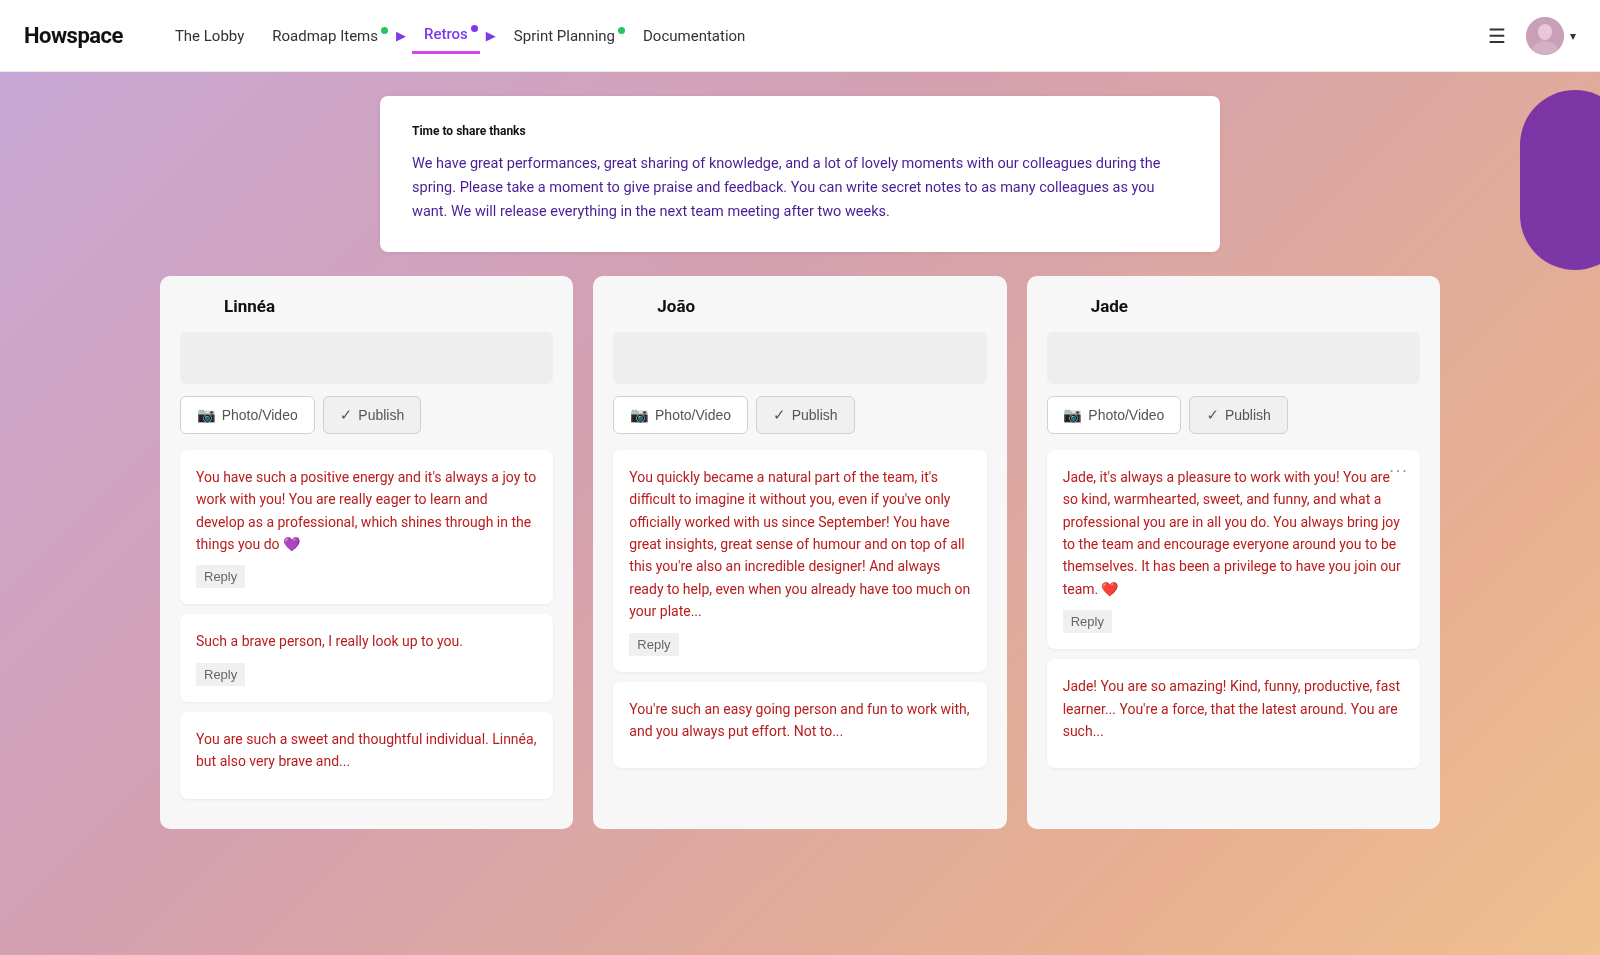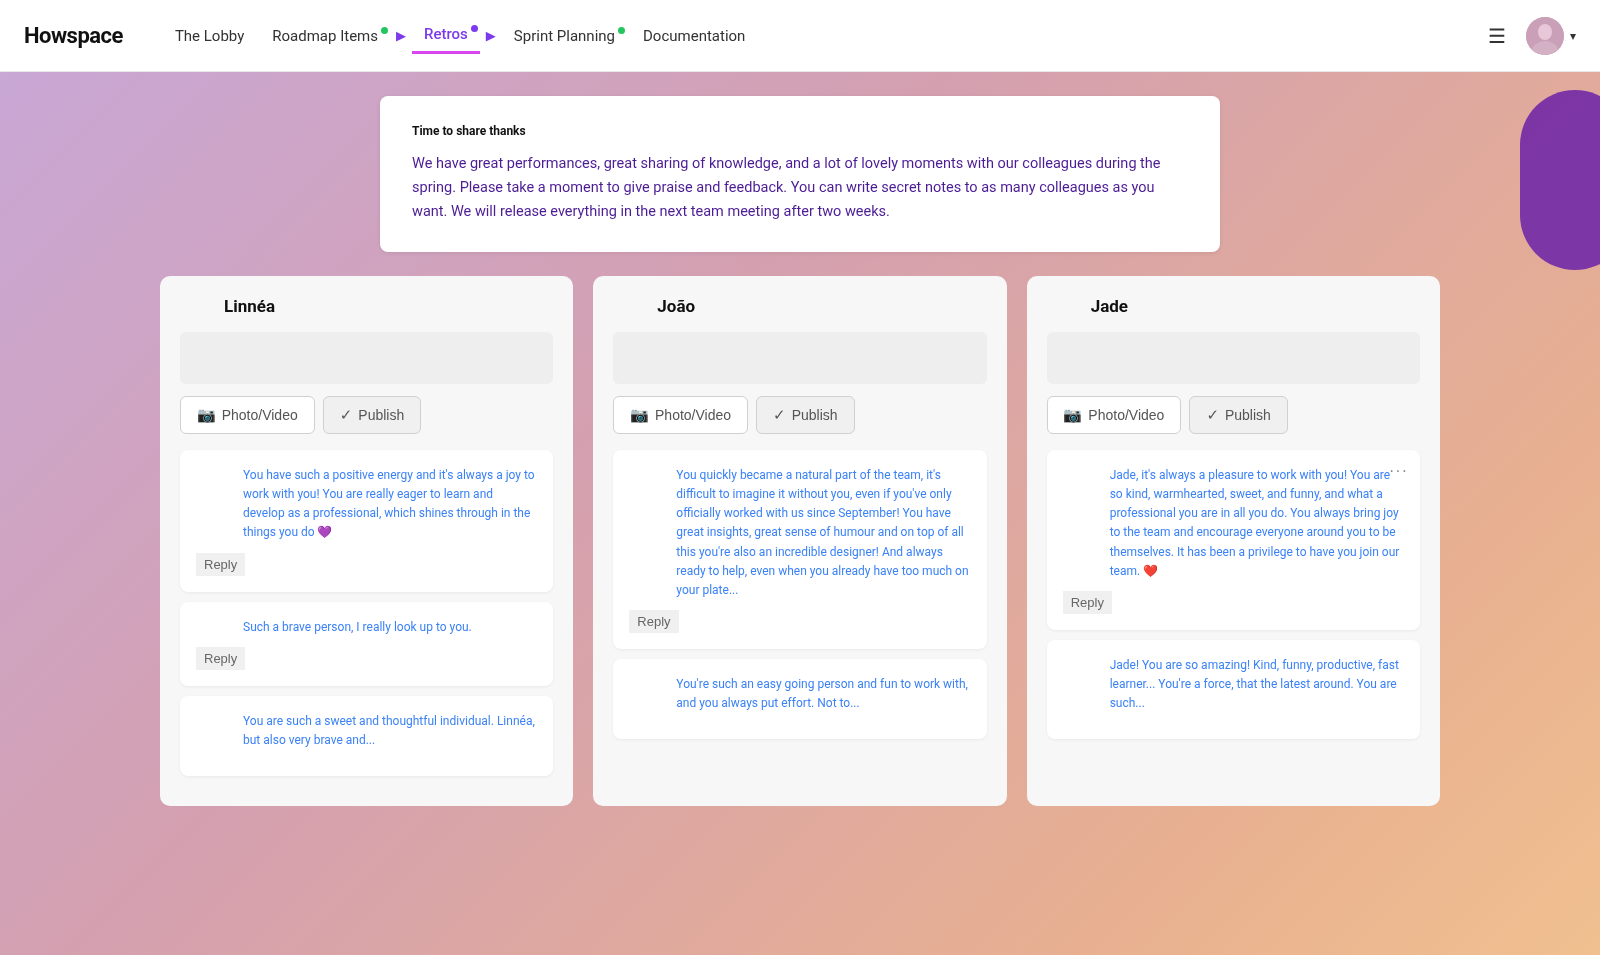--- a/index.html
+++ b/index.html
@@ -185,25 +185,24 @@
     
     .comment-card {
       background: #fff;
       border-radius: 8px;
       padding: 16px;
       margin-bottom: 10px;
       box-shadow: 0 1px 3px rgba(0,0,0,0.06);
       position: relative;
     }
     .comment-text {
-      font-size: 12px;
-      color: #3b82f6;
+      font-size: 14px;
+      color: #b91c1c;
       line-height: 1.6;
       margin-bottom: 10px;
-      margin-left: 47px;
     }
     .reply-btn {
       background: none;
       border: none;
       color: #666;
       font-size: 13px;
       cursor: pointer;
       padding: 4px 8px;
       border-radius: 0;
       background: #f0f0f0;

